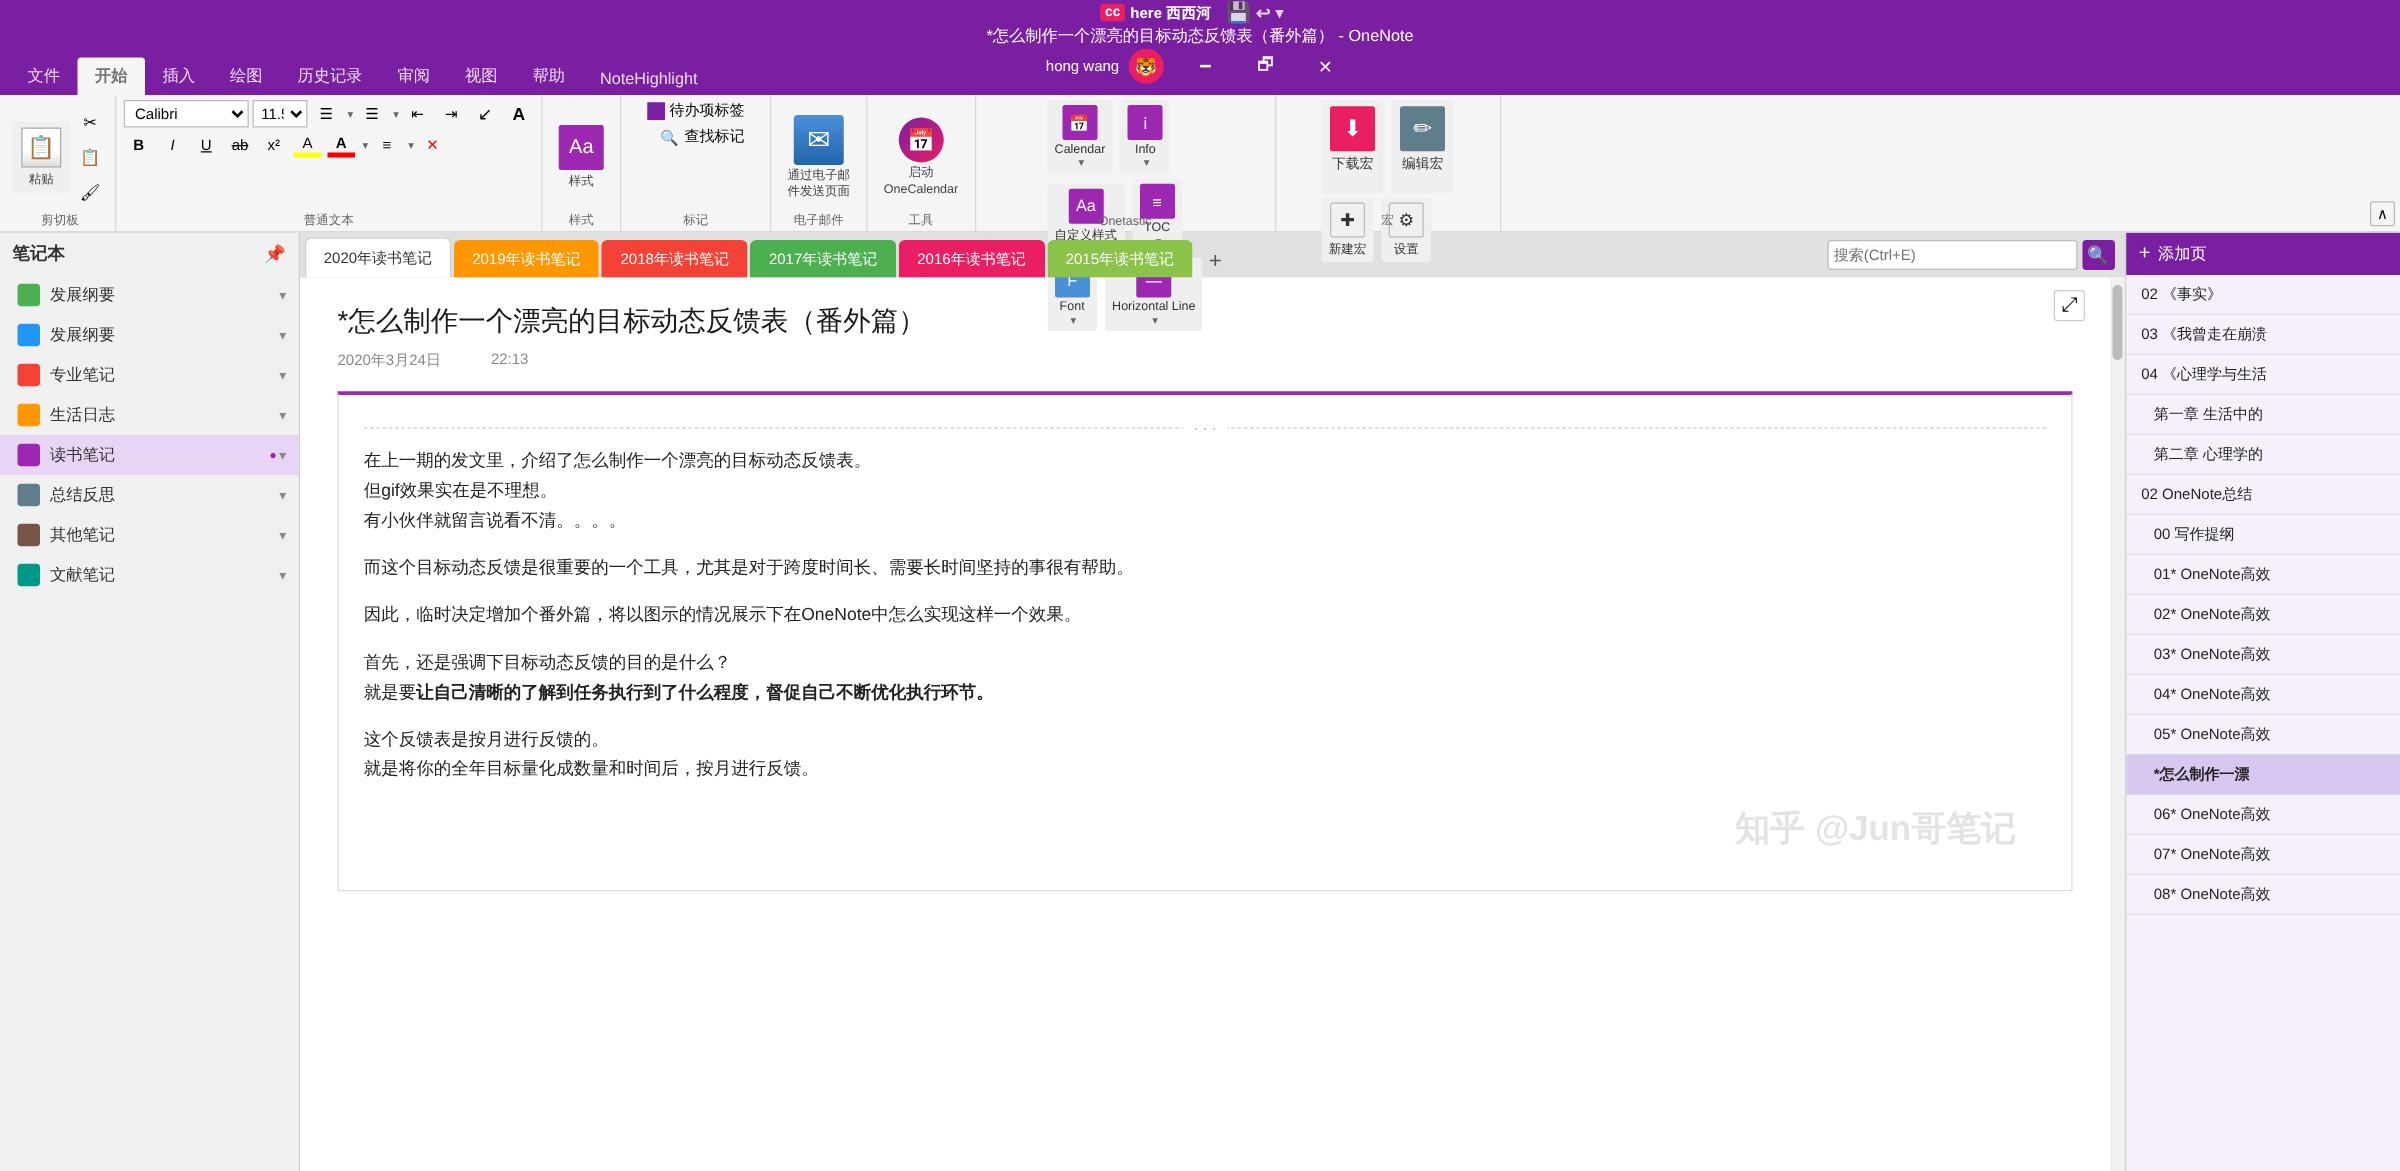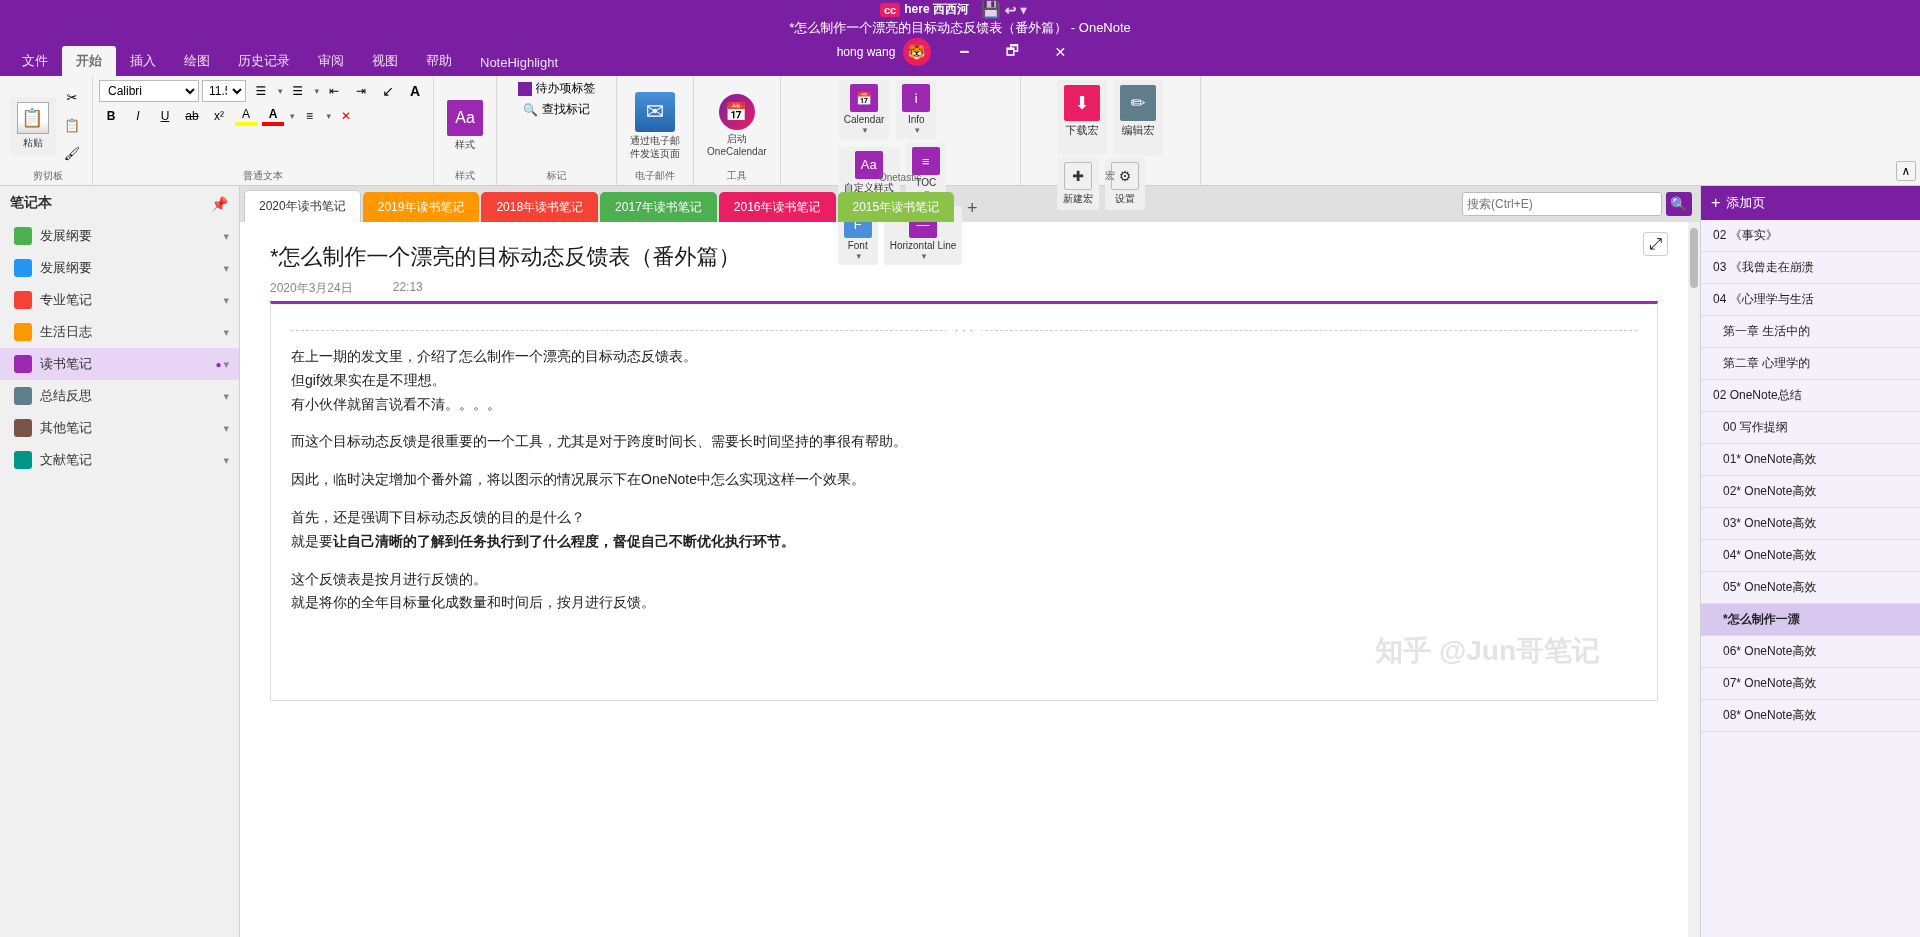--- a/index.html
+++ b/index.html
@@ -353,21 +353,21 @@
     #sidebar {
       width: 240px;
       background: #f0f0f0;
       border-right: 1px solid #d0d0d0;
       display: flex;
       flex-direction: column;
     }
     #sidebar-header {
       padding: 8px 10px;
       display: flex;
-      align-items: flex-end;
+      align-items: center;
       justify-content: space-between;
       font-size: 14px;
       font-weight: bold;
       color: #333;
     }
     .sidebar-pin-btn {
       background: transparent;
       border: none;
       cursor: pointer;
       font-size: 14px;
@@ -490,21 +490,21 @@
     }
     .page-title-text {
       font-size: 22px;
       font-weight: 400;
       color: #1a1a1a;
       margin-bottom: 8px;
     }
     .page-date-row {
       font-size: 12px;
       color: #888;
-      margin-bottom: 4px;
+      margin-bottom: 16px;
       display: flex;
       gap: 40px;
     }
     .content-divider-area {
       border-top: 1px dashed #ccc;
       margin: 10px 0 14px 0;
       text-align: center;
       position: relative;
     }
     .divider-dots {
@@ -522,21 +522,21 @@
       color: #222;
       line-height: 1.7;
       margin-bottom: 14px;
     }
     .content-paragraph b, .content-bold {
       font-weight: bold;
     }
     .watermark {
       position: absolute;
       bottom: 30px;
-      right: 57px;
+      right: 44px;
       font-size: 28px;
       color: rgba(100,100,100,0.18);
       font-weight: bold;
       pointer-events: none;
       white-space: nowrap;
     }
 
     
     #right-panel {
       width: 220px;
@@ -720,21 +720,21 @@
     <div class="ribbon-group-content">
       <div class="style-btn-lg">
         <div class="style-icon">Aa</div>
         <div class="btn-label-sm">样式</div>
       </div>
     </div>
     <span class="ribbon-group-label">样式</span>
   </div>
 
   <div class="ribbon-group" style="min-width:120px;">
-    <div class="ribbon-group-content" style="flex-direction:column;gap:4px;align-items:center;">
+    <div class="ribbon-group-content" style="flex-direction:column;gap:4px;align-items:flex-end;">
       <div class="tag-row">
         <span class="checkbox-icon checked"></span>
         <span style="font-size:12px;cursor:pointer;">待办项标签</span>
       </div>
       <div class="tag-row">
         <span style="font-size:12px;">🔍</span>
         <span style="font-size:12px;cursor:pointer;">查找标记</span>
       </div>
     </div>
     <span class="ribbon-group-label">标记</span>

